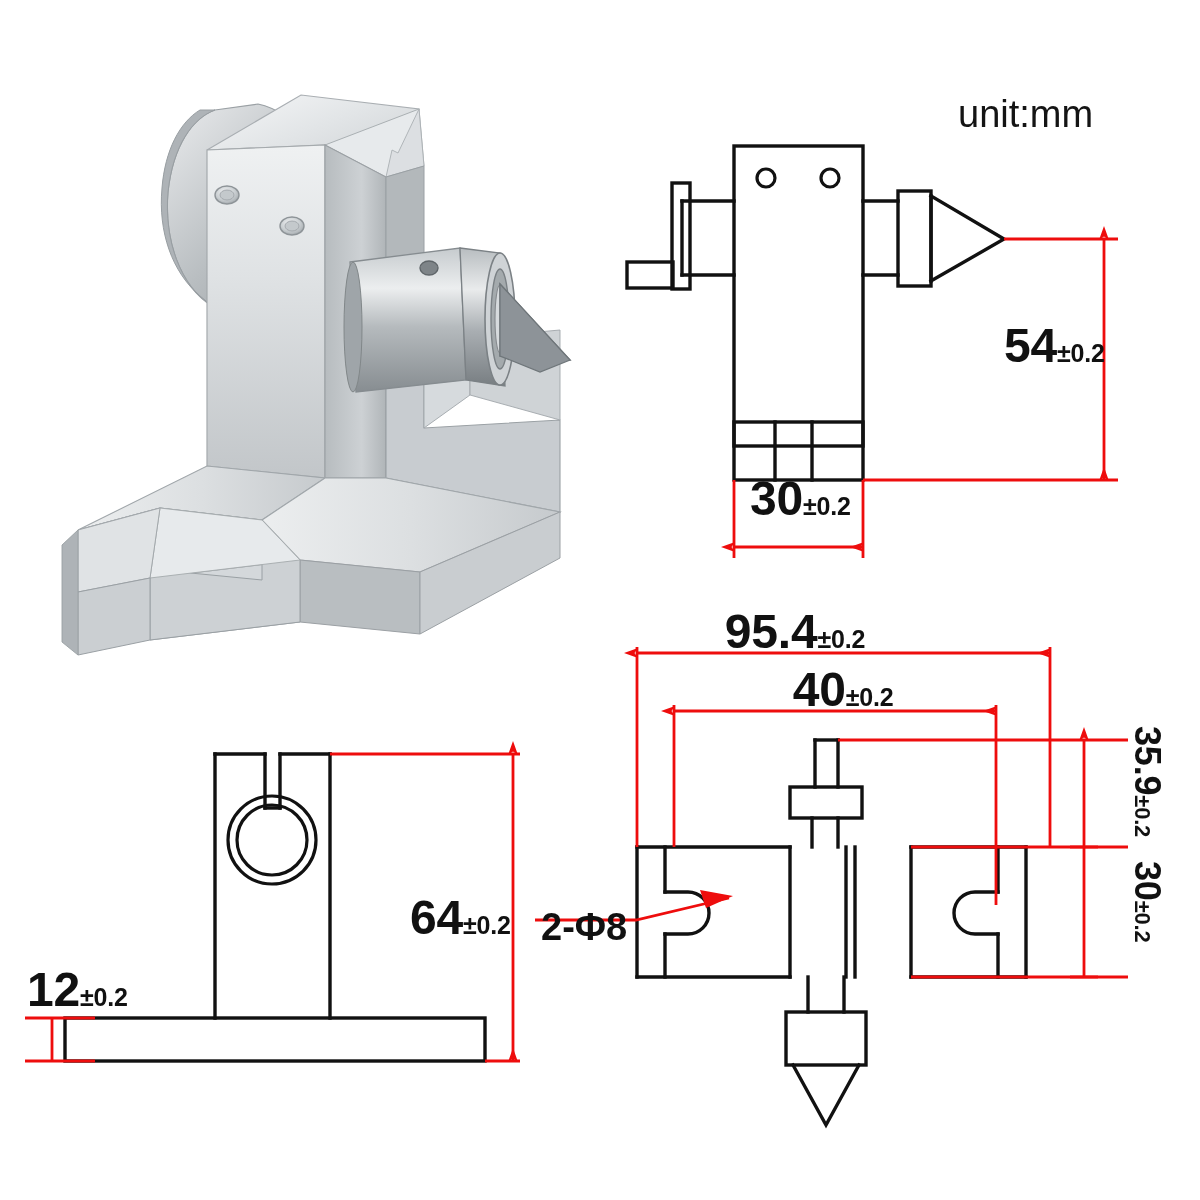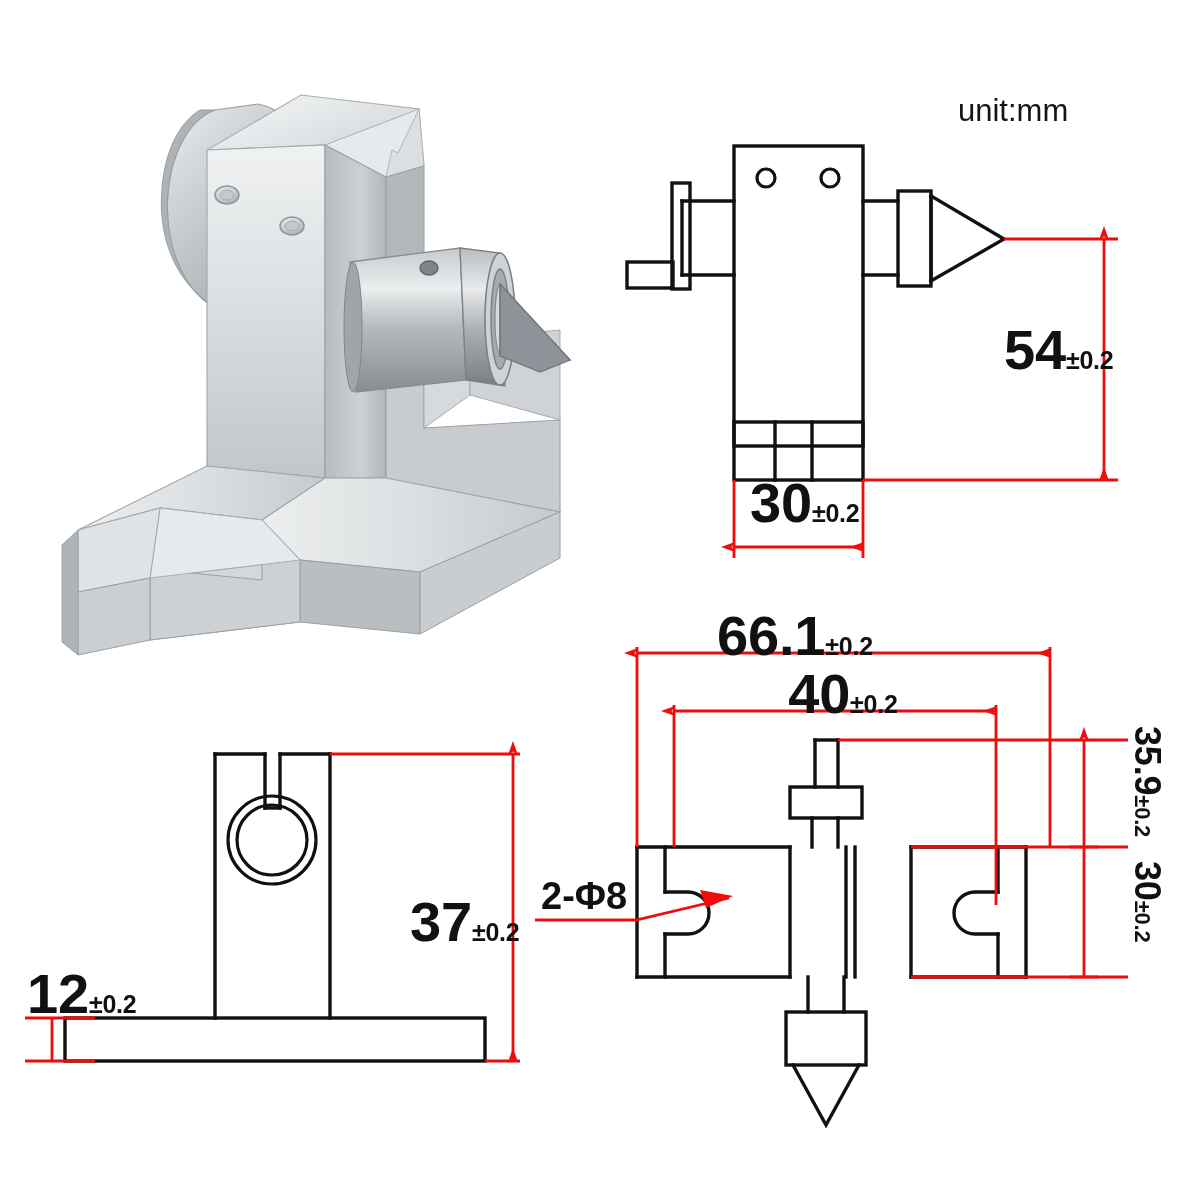--- a/index.html
+++ b/index.html
@@ -34,51 +34,51 @@
   .dimlabel {
     position: absolute;
     white-space: nowrap;
     color: #111111;
     font-family: "Liberation Sans", sans-serif;
     font-weight: 700;
     line-height: 1;
     letter-spacing: -0.2px;
   }
   .dimlabel .val {
-    font-size: 56px;
+    font-size: 48px;
     font-weight: 700;
   }
   .dimlabel .tol {
     font-size: 25px;
     font-weight: 700;
     vertical-align: baseline;
   }
   .dimlabel.small .val { font-size: 36px; }
   .dimlabel.small .tol { font-size: 22px; }
 
   .rot90 {
     transform-origin: 0 0;
     transform: rotate(90deg);
   }
 
   #unit-note {
     position: absolute;
     left: 958px;
     top: 93px;
-    font-size: 31px;
+    font-size: 38px;
     font-weight: 400;
     letter-spacing: 0px;
     color: #141414;
     font-family: "Liberation Sans", sans-serif;
   }
 
   #phi-label {
     position: absolute;
     left: 541px;
-    top: 875px;
+    top: 906px;
     font-size: 38px;
     font-weight: 700;
     color: #111111;
   }
 </style>
 </head>
 <body>
 
 <div id="sheet">
 
@@ -365,29 +365,29 @@
 
   <div class="dimlabel" style="left:1004px; top:322px;">
     <span class="val">54</span><span class="tol">±0.2</span>
   </div>
 
   <div class="dimlabel" style="left:750px; top:475px;">
     <span class="val">30</span><span class="tol">±0.2</span>
   </div>
 
   <div class="dimlabel" style="left:410px; top:894px;">
-    <span class="val">37</span><span class="tol">±0.2</span>
+    <span class="val">64</span><span class="tol">±0.2</span>
   </div>
 
   <div class="dimlabel" style="left:27px; top:966px;">
     <span class="val">12</span><span class="tol">±0.2</span>
   </div>
 
   <div class="dimlabel" style="left:795px; top:608px; transform:translateX(-50%);">
-    <span class="val">66.1</span><span class="tol">±0.2</span>
+    <span class="val">95.4</span><span class="tol">±0.2</span>
   </div>
 
   <div class="dimlabel" style="left:843px; top:666px; transform:translateX(-50%);">
     <span class="val">40</span><span class="tol">±0.2</span>
   </div>
 
   <div class="dimlabel small rot90" style="left:1165px; top:726px;">
     <span class="val">35.9</span><span class="tol">±0.2</span>
   </div>
 

